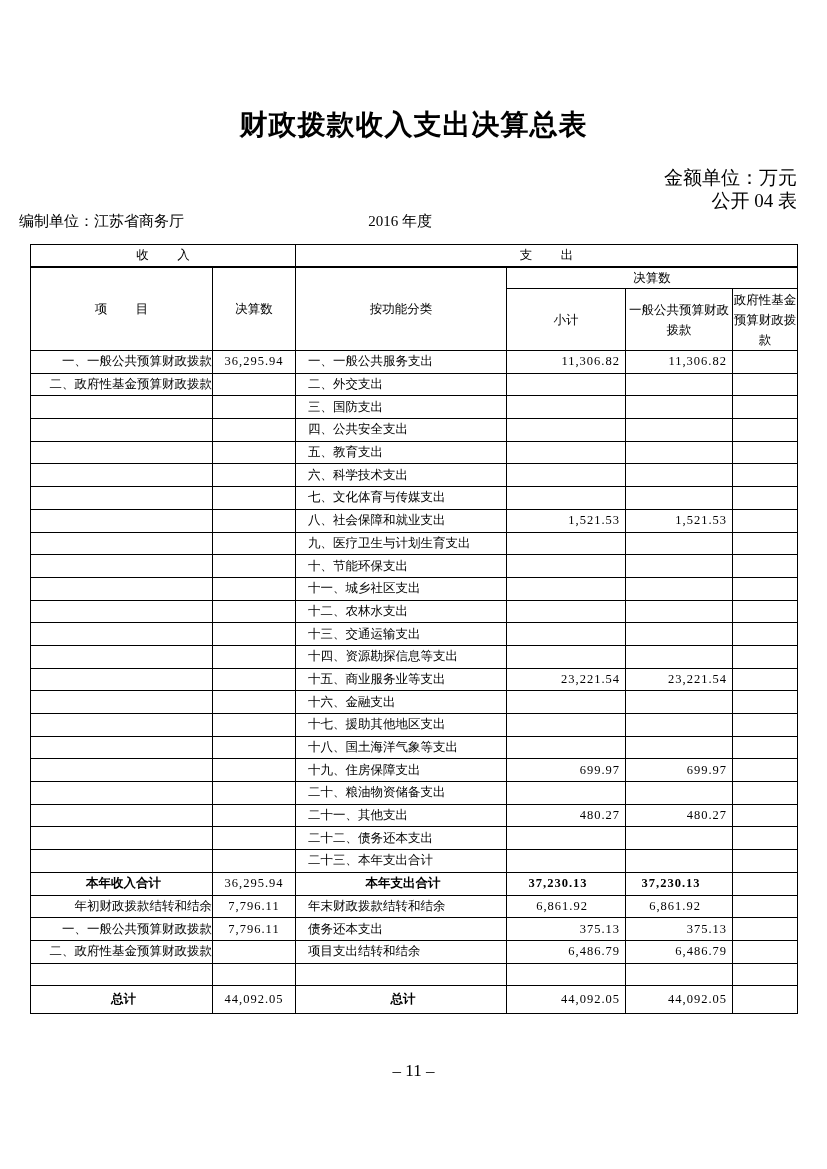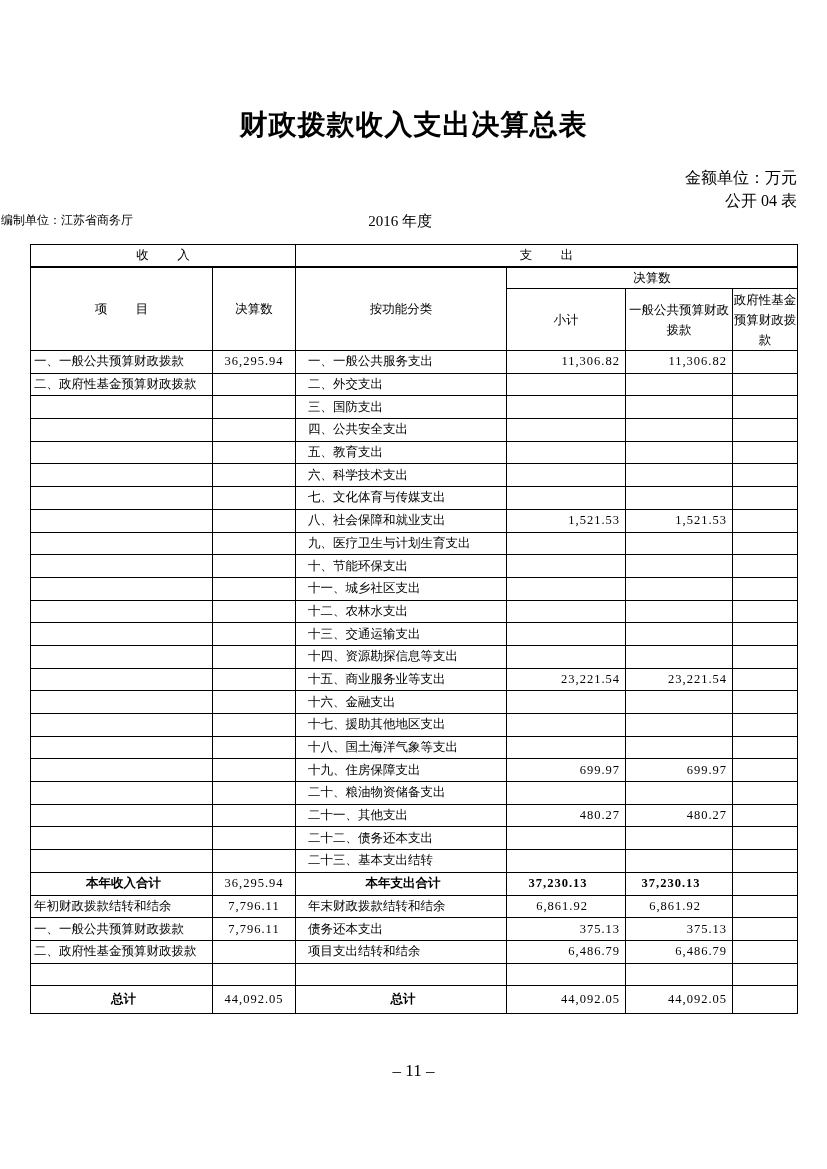--- a/index.html
+++ b/index.html
@@ -8,23 +8,23 @@
     width:827px; height:1169px; position:relative;
     font-family:"Liberation Serif","DejaVu Serif",serif;
     color:#000;
   }
   .title {
     position:absolute; top:106px; left:0; width:827px;
     text-align:center; font-size:28px; font-weight:bold; letter-spacing:1px;
   }
   .meta-right {
     position:absolute; top:166px; right:30px;
-    text-align:right; font-size:16px; line-height:23px;
-  }
-  .org-label { position:absolute; top:212px; left:1px; font-size:12px; }
+    text-align:right; font-size:19px; line-height:23px;
+  }
+  .org-label { position:absolute; top:212px; left:19px; font-size:15px; }
   .year-label {
     position:absolute; top:212px; left:30px; width:740px;
     text-align:center; font-size:15px;
   }
   table.budget {
     position:absolute; top:244px; left:30px; width:767px;
     border-collapse:collapse; table-layout:fixed;
     font-size:12.5px; border:1.5px solid #000;
   }
   table.budget th, table.budget td {
@@ -33,21 +33,21 @@
   table.budget th {
     font-weight:normal; text-align:center; white-space:pre-wrap; line-height:1.6;
   }
   tr.hrow-a { height:22px;margin-top:31px; }
   tr.hrow-a th { border-bottom:2px solid #000; }
   tr.hrow-b { height:22px; }
   tr.hrow-c { height:62px; }
   .wide-head { word-spacing:4px; }
   tbody tr { height:22.7px; }
   tbody tr.grand { height:28px; }
-  td.c1 { text-align:left; padding-left:3px; }
+  td.c1 { text-align:right; padding-left:3px; }
   td.c3 { text-align:left; padding-left:12px; }
   td.c2 { text-align:center; letter-spacing:1px; }
   td.c4, td.c5, td.c6 { text-align:right; padding-right:5px; letter-spacing:1px; }
   tr.sum td.c1, tr.sum td.c3, tr.grand td.c1, tr.grand td.c3 {
     font-weight:bold; text-align:center; padding-left:4px;
   }
   tr.sum td.c4, tr.sum td.c5, tr.sum td.c6 {
     font-weight:bold; text-align:center; padding-right:16px;
   }
   tr.carry td.c4, tr.carry td.c5, tr.carry td.c6 {
@@ -270,21 +270,21 @@
         <td class="c1"></td>
         <td class="c2"></td>
         <td class="c3">二十二、债务还本支出</td>
         <td class="c4"></td>
         <td class="c5"></td>
         <td class="c6"></td>
       </tr>
       <tr>
         <td class="c1"></td>
         <td class="c2"></td>
-        <td class="c3">二十三、基本支出结转</td>
+        <td class="c3">二十三、本年支出合计</td>
         <td class="c4"></td>
         <td class="c5"></td>
         <td class="c6"></td>
       </tr>
       <tr class="sum">
         <td class="c1">本年收入合计</td>
         <td class="c2">36,295.94</td>
         <td class="c3">本年支出合计</td>
         <td class="c4">37,230.13</td>
         <td class="c5">37,230.13</td>

